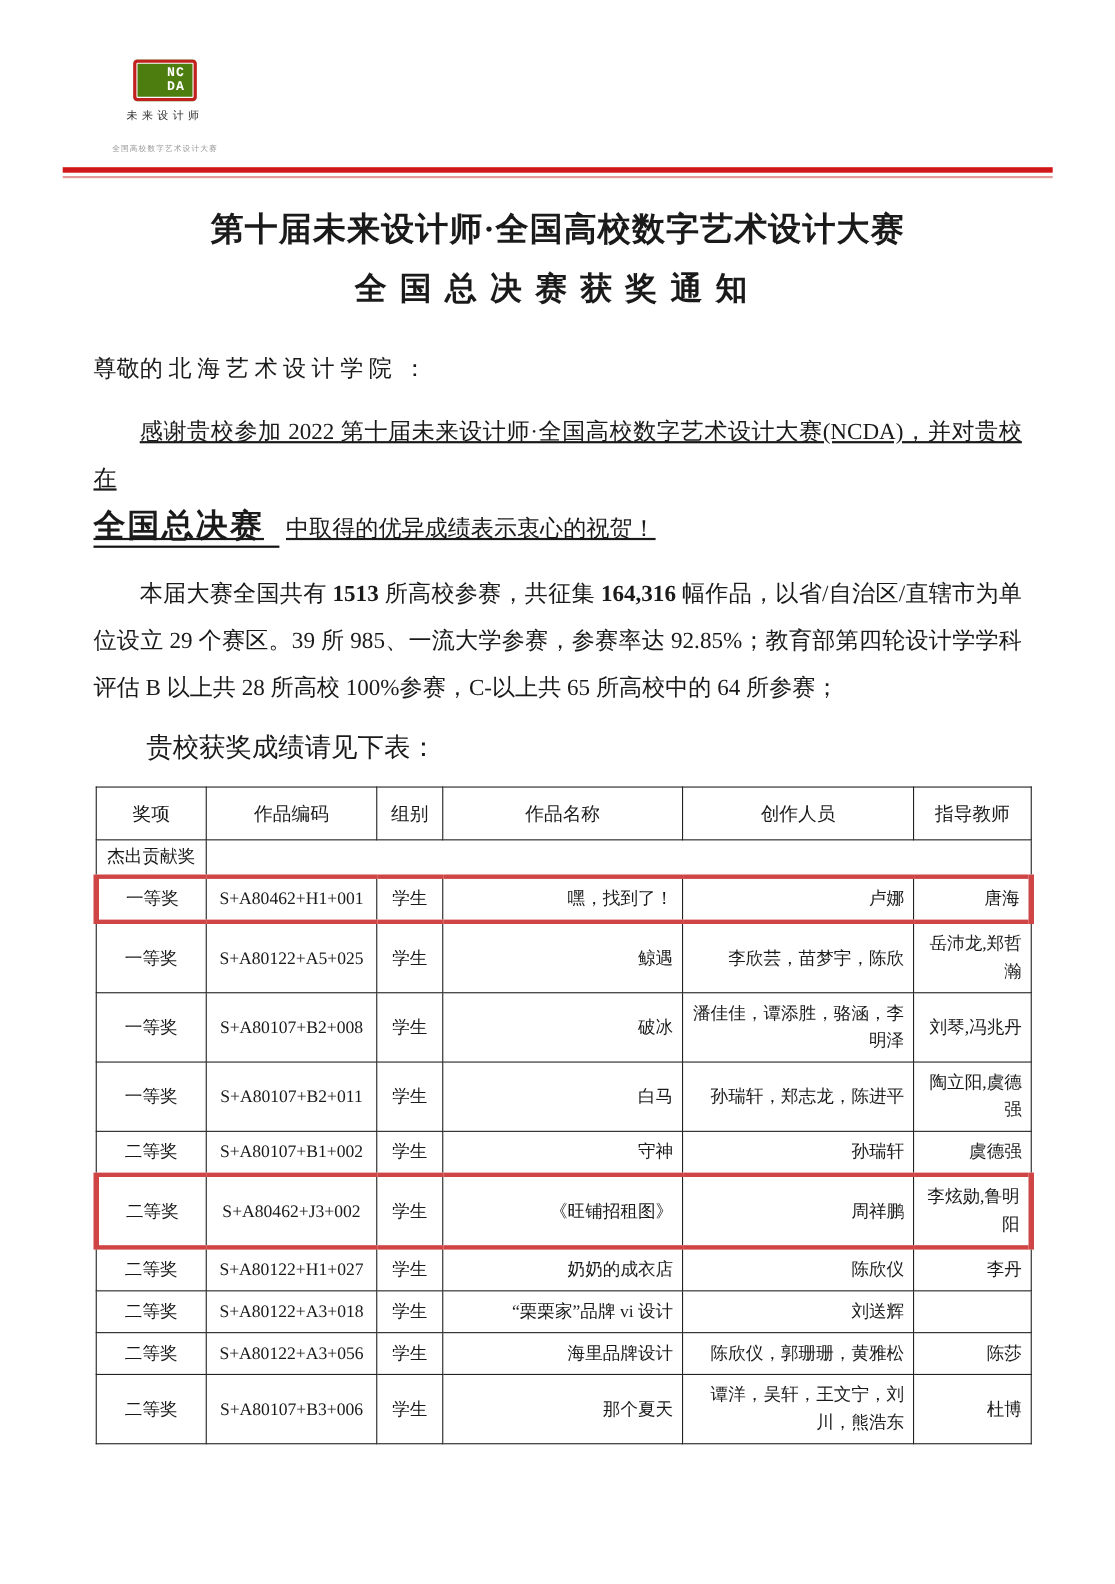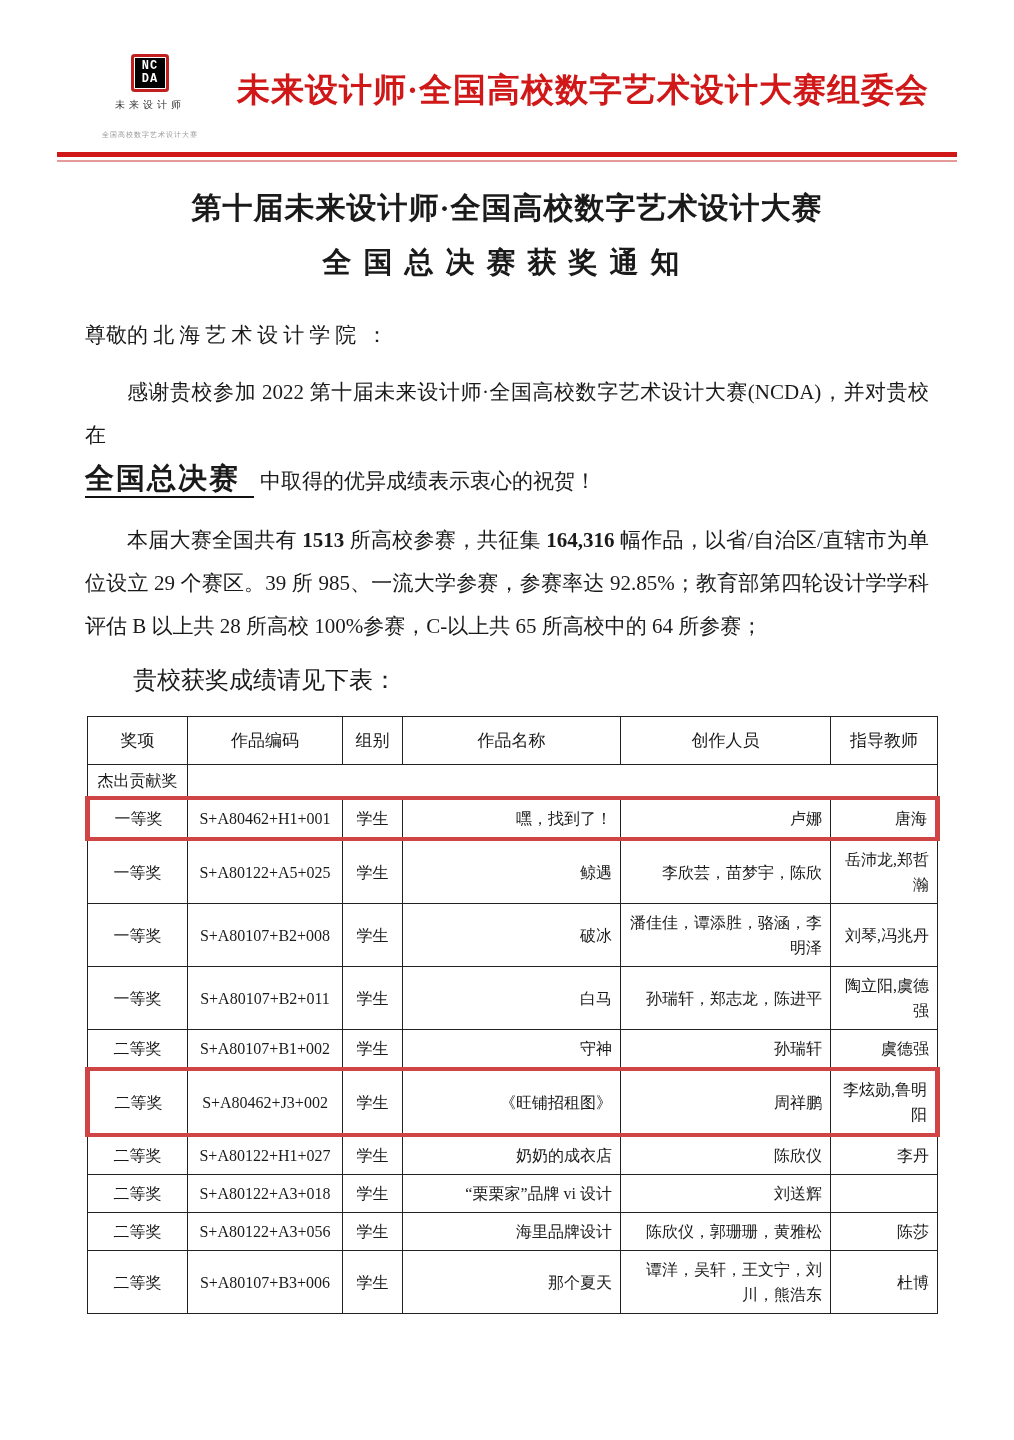--- a/index.html
+++ b/index.html
@@ -8,23 +8,24 @@
     font-family:"Liberation Serif","DejaVu Serif",serif;
     color:#1a1a1a;
     -webkit-font-smoothing:antialiased;
   }
   .page { padding-top:14px; }
 
   
   .masthead { margin:40px 57px 0 57px; display:flex; align-items:flex-start; }
   .logo { width:118px; margin-left:34px; text-align:center; flex:none; }
   .seal {
-    width:38px; height:38px; margin:0 auto; background:#000000; border-radius:4px;
+    width:38px; height:38px; margin:0 auto; background:#4d7c0f; border-radius:4px;
     display:flex; flex-direction:column; align-items:center; justify-content:center;
     box-shadow:inset 0 0 0 3px #c21f1f, inset 0 0 0 4px #ffffff;
+    padding-left:20px;
   }
   .seal span {
     color:#ffffff; font-family:"Liberation Mono","DejaVu Sans Mono",monospace;
     font-weight:bold; font-size:12px; line-height:13px; letter-spacing:1px;
   }
   .logo-name { margin-top:6px; font-size:10px; letter-spacing:4px; color:#333; white-space:nowrap; }
   .logo-sub { margin-top:18px; font-size:7px; color:#999; letter-spacing:1px; white-space:nowrap; }
   .org-title {
     flex:1; text-align:center; margin-top:14px;
     font-size:33px; font-weight:bold; color:#d01818; letter-spacing:1px; white-space:nowrap;
@@ -43,21 +44,21 @@
 
   
   .content { margin:0 85px; }
   .salutation { margin-top:38px; font-size:21px; }
   .school {
     font-size:21px; font-weight:normal; letter-spacing:5px;
     font-family:"Liberation Serif",cursive,serif;
   }
   .para { font-size:21px; line-height:43px; text-align:justify; }
   .indent { text-indent:2em; }
-  .p1 { margin-top:22px; }
+  .p1 { margin-top:22px;text-decoration:underline; }
   .finals {
     font-size:29px; font-weight:bold; letter-spacing:2px;
     border-bottom:2px solid #111; padding:0 14px 2px 0; margin-right:6px;
   }
   .p2 { margin-top:16px; }
   .p3 { margin-top:14px; }
   .num { font-weight:bold; }
   .table-intro { margin-top:16px; font-size:24px; }
 
   
@@ -79,21 +80,20 @@
 
   <div class="masthead">
     <div class="logo">
       <div class="seal">
         <span>NC</span>
         <span>DA</span>
       </div>
       <div class="logo-name">未来设计师</div>
       <div class="logo-sub">全国高校数字艺术设计大赛</div>
     </div>
-    <div class="org-title">未来设计师·全国高校数字艺术设计大赛组委会</div>
   </div>
 
   <div class="rule">
     <div class="thick"></div>
     <div class="gap"></div>
     <div class="thin"></div>
   </div>
 
   <div class="doc-title">
     <div class="l1">第十届未来设计师·全国高校数字艺术设计大赛</div>

